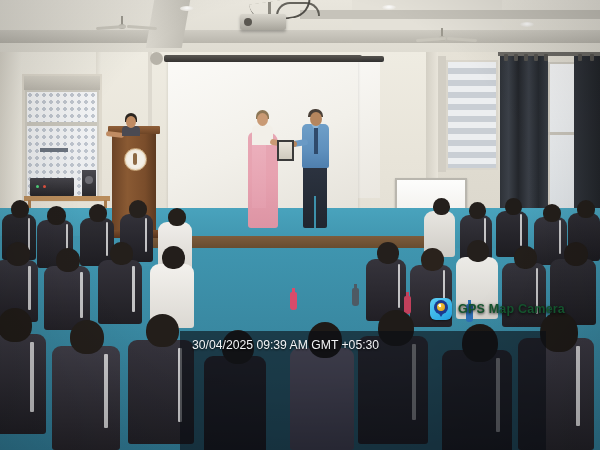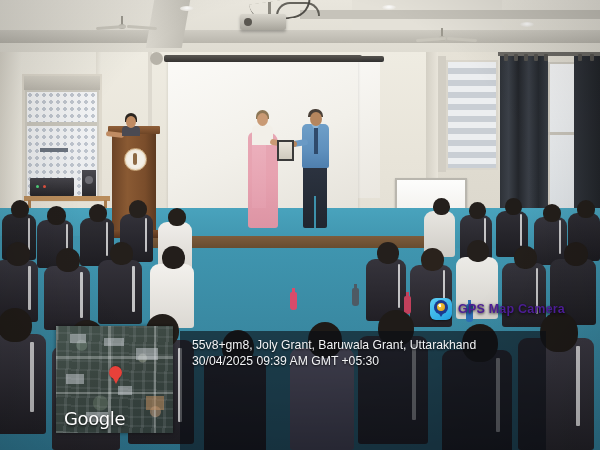--- a/index.html
+++ b/index.html
@@ -211,21 +211,21 @@
     box-shadow:0 1px 2px rgba(0,0,0,.45);flex:none;}
   .gps-logo .pin{position:absolute;left:50%;top:2px;width:14px;height:14px;
     transform:translateX(-50%);border-radius:50% 50% 50% 50%/55% 55% 45% 45%;
     background:#1b3a8f;}
   .gps-logo .pin:after{content:"";position:absolute;left:50%;top:9px;width:0;height:0;
     transform:translateX(-50%);border-left:5px solid transparent;border-right:5px solid transparent;
     border-top:8px solid #1b3a8f;}
   .gps-logo .lens{position:absolute;left:50%;top:5px;width:8px;height:8px;border-radius:50%;
     transform:translateX(-50%);background:radial-gradient(circle at 35% 32%,#fff 0 1.2px,#f0c23a 1.6px,#d99a18 100%);
     z-index:2;}
-  .gps-text{color:#4c1d95;font-size:12.5px;font-weight:bold;letter-spacing:.2px;
+  .gps-text{color:#14532d;font-size:12.5px;font-weight:bold;letter-spacing:.2px;
     text-shadow:0 1px 3px rgba(0,0,0,.85);white-space:nowrap;}
 
   
   .map-thumb{position:absolute;left:56px;top:326px;width:117px;height:107px;
     overflow:hidden;background:#2f3a44;box-shadow:0 0 4px rgba(0,0,0,.5);}
   .map-sat{position:absolute;inset:0;
     background:
       linear-gradient(92deg,rgba(255,255,255,.16) 0 2px,transparent 2px 20px),
       linear-gradient(4deg,rgba(255,255,255,.13) 0 2px,transparent 2px 26px),
       linear-gradient(122deg,rgba(255,255,255,.10) 0 1px,transparent 1px 15px),
@@ -534,36 +534,18 @@
   </div>
 
   <div class="gps-badge">
     <div class="gps-logo">
       <div class="pin"></div>
       <div class="lens"></div>
     </div>
     <div class="gps-text">GPS Map Camera</div>
   </div>
 
-  <div class="map-thumb">
-    <div class="map-sat"></div>
-    <div class="map-blocks"></div>
-    <div class="map-road h1"></div>
-    <div class="map-road h2"></div>
-    <div class="map-road v1"></div>
-    <div class="map-road v2"></div>
-    <div class="map-roof r1"></div>
-    <div class="map-roof r2"></div>
-    <div class="map-roof r3"></div>
-    <div class="map-roof r4"></div>
-    <div class="map-roof r5"></div>
-    <div class="map-roof r6"></div>
-    <div class="map-roof r7"></div>
-    <div class="map-pin"></div>
-    <div class="map-google">Google</div>
-  </div>
 
   <div class="info">
-    <div class="info-line">55v8+gm8, Joly Grant, Baruwala Grant, Uttarakhand</div>
     <div class="info-line">30/04/2025 09:39 AM GMT +05:30</div>
   </div>
 
 </div>
 
 </body></html>

